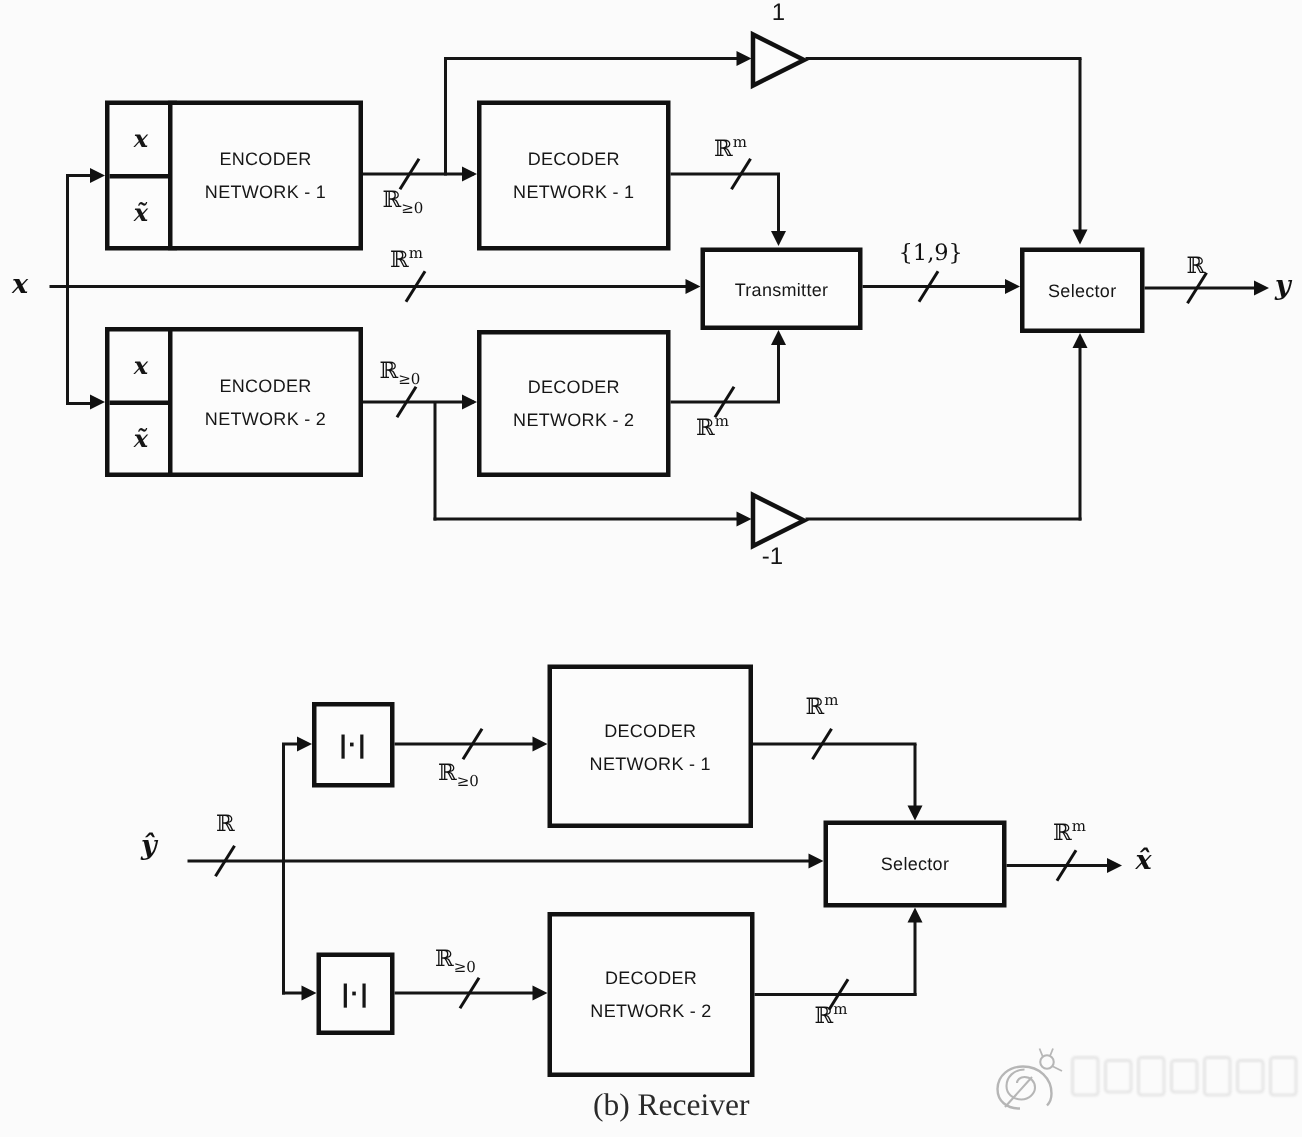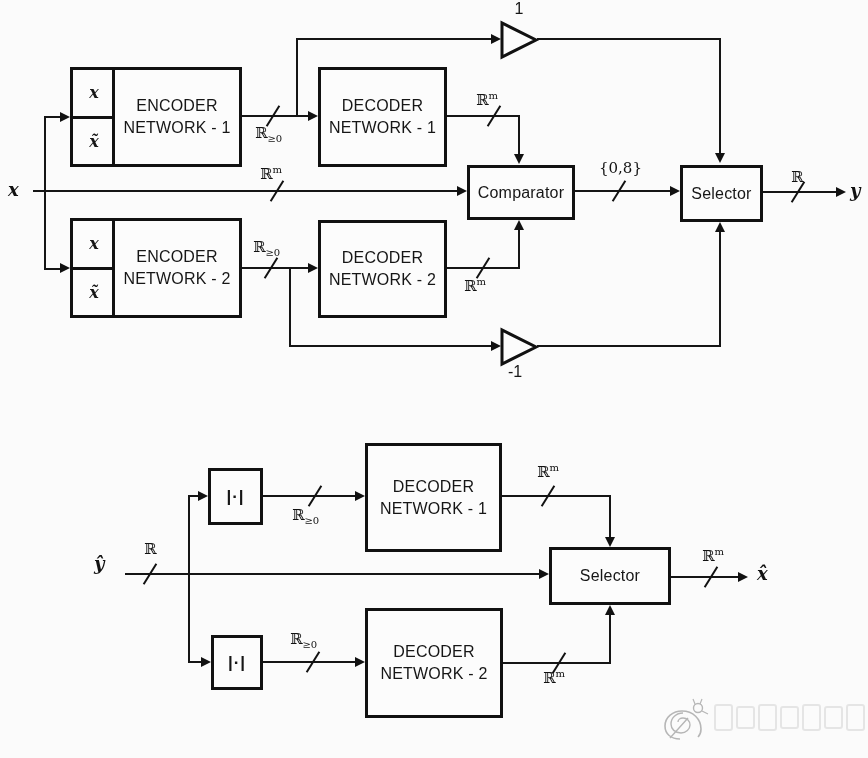--- a/index.html
+++ b/index.html
@@ -6,21 +6,21 @@
   #fig{position:relative;width:868px;height:758px;background:#fbfbfb;overflow:hidden;
        font-family:"Liberation Sans",sans-serif;color:#161616;}
   .h{position:absolute;height:2px;background:#151515;}
   .v{position:absolute;width:2px;background:#151515;}
   .ar{position:absolute;width:0;height:0;}
   .ar.r{border-top:5px solid transparent;border-bottom:5px solid transparent;border-left:10px solid #111;}
   .ar.d{border-left:5px solid transparent;border-right:5px solid transparent;border-top:10px solid #111;}
   .ar.u{border-left:5px solid transparent;border-right:5px solid transparent;border-bottom:10px solid #111;}
   .sl{position:absolute;width:2px;height:24px;background:#111;transform:rotate(32deg);}
   .blk{position:absolute;border:3px solid #111;background:#fcfcfc;display:flex;flex-direction:column;
-       align-items:center;justify-content:center;text-align:center;font-size:16px;line-height:22px;
+       align-items:center;justify-content:center;text-align:center;font-size:12px;line-height:22px;
        letter-spacing:.2px;font-weight:500;}
   .stack{position:absolute;width:42px;border:3px solid #111;background:#fcfcfc;display:flex;flex-direction:column;}
   .cell{flex:1;display:flex;align-items:center;justify-content:center;
         font-family:"DejaVu Serif",serif;font-style:italic;font-weight:bold;font-size:16px;}
   .cell + .cell{border-top:3px solid #111;}
   .mlab{position:absolute;font-family:"DejaVu Serif",serif;font-size:15px;color:#111;white-space:nowrap;}
   .mlab sub,.mlab sup{font-size:10px;}
   .var{position:absolute;font-family:"DejaVu Serif",serif;font-style:italic;font-weight:bold;
        font-size:18px;color:#111;}
   .gain-lab{position:absolute;font-size:16px;font-weight:500;text-align:center;width:36px;}
@@ -119,26 +119,26 @@
     <span>DECODER</span>
     <span>NETWORK - 2</span>
   </div>
   <div class="h" style="left:447px;top:267px;width:73px"></div>
   <div class="sl" style="left:482px;top:256px"></div>
   <span class="mlab" style="left:464px;top:276px"><span>ℝ</span><sup>m</sup></span>
   <div class="v" style="left:518px;top:228px;height:40px"></div>
   <div class="ar u" style="left:514px;top:220px"></div>
 
   <div class="blk" style="left:467px;top:165px;width:102px;height:49px">
-    <span>Comparator</span>
+    <span>Transmitter</span>
   </div>
   <div class="h" style="left:575px;top:190px;width:97px"></div>
   <div class="ar r" style="left:670px;top:186px"></div>
   <div class="sl" style="left:618px;top:179px"></div>
-  <span class="mlab" style="left:599px;top:159px">{0,8}</span>
+  <span class="mlab" style="left:599px;top:159px">{1,9}</span>
 
   <div class="blk" style="left:680px;top:165px;width:77px;height:51px">
     <span>Selector</span>
   </div>
   <div class="h" style="left:763px;top:191px;width:75px"></div>
   <div class="ar r" style="left:836px;top:187px"></div>
   <div class="sl" style="left:797px;top:180px"></div>
   <span class="mlab" style="left:791px;top:168px"><span>ℝ</span></span>
   <span class="var" style="left:850px;top:180px">y</span>
 
@@ -191,20 +191,21 @@
 
   <div class="blk" style="left:549px;top:547px;width:116px;height:52px">
     <span>Selector</span>
   </div>
   <div class="h" style="left:671px;top:576px;width:69px"></div>
   <div class="ar r" style="left:738px;top:572px"></div>
   <div class="sl" style="left:710px;top:565px"></div>
   <span class="mlab" style="left:702px;top:546px"><span>ℝ</span><sup>m</sup></span>
   <span class="var" style="left:757px;top:563px">x̂</span>
 
+  <div class="cap" style="left:320px;top:724px;width:255px">(b) Receiver</div>
 
   <svg width="62" height="60" style="left:652px;top:694px;opacity:.7">
     <path d="M28 45 c-9 0 -15 -5 -15 -13 c0 -9 8 -15 17 -15 c11 0 19 8 19 18 c0 3 -1 6 -3 8" stroke="#9a9a9a" fill="none" stroke-width="1.6"></path>
     <path d="M31 19 c-7 0 -12 5 -12 11 c0 5 4 9 10 9 c5 0 9 -4 9 -8 c0 -4 -3 -7 -7 -7 c-3 0 -5 2 -5 4 M18 44 l18 -20" stroke="#9a9a9a" fill="none" stroke-width="1.4"></path>
     <circle cx="46" cy="14" r="4.5" stroke="#9a9a9a" fill="none" stroke-width="1.4"></circle>
     <path d="M43 10 l-2 -5 M48 10 l2 -5 M50 17 l6 3" stroke="#9a9a9a" fill="none" stroke-width="1.2"></path>
   </svg>
   <div class="wm-text" style="left:714px;top:704px">
     <span></span>
     <span></span>

